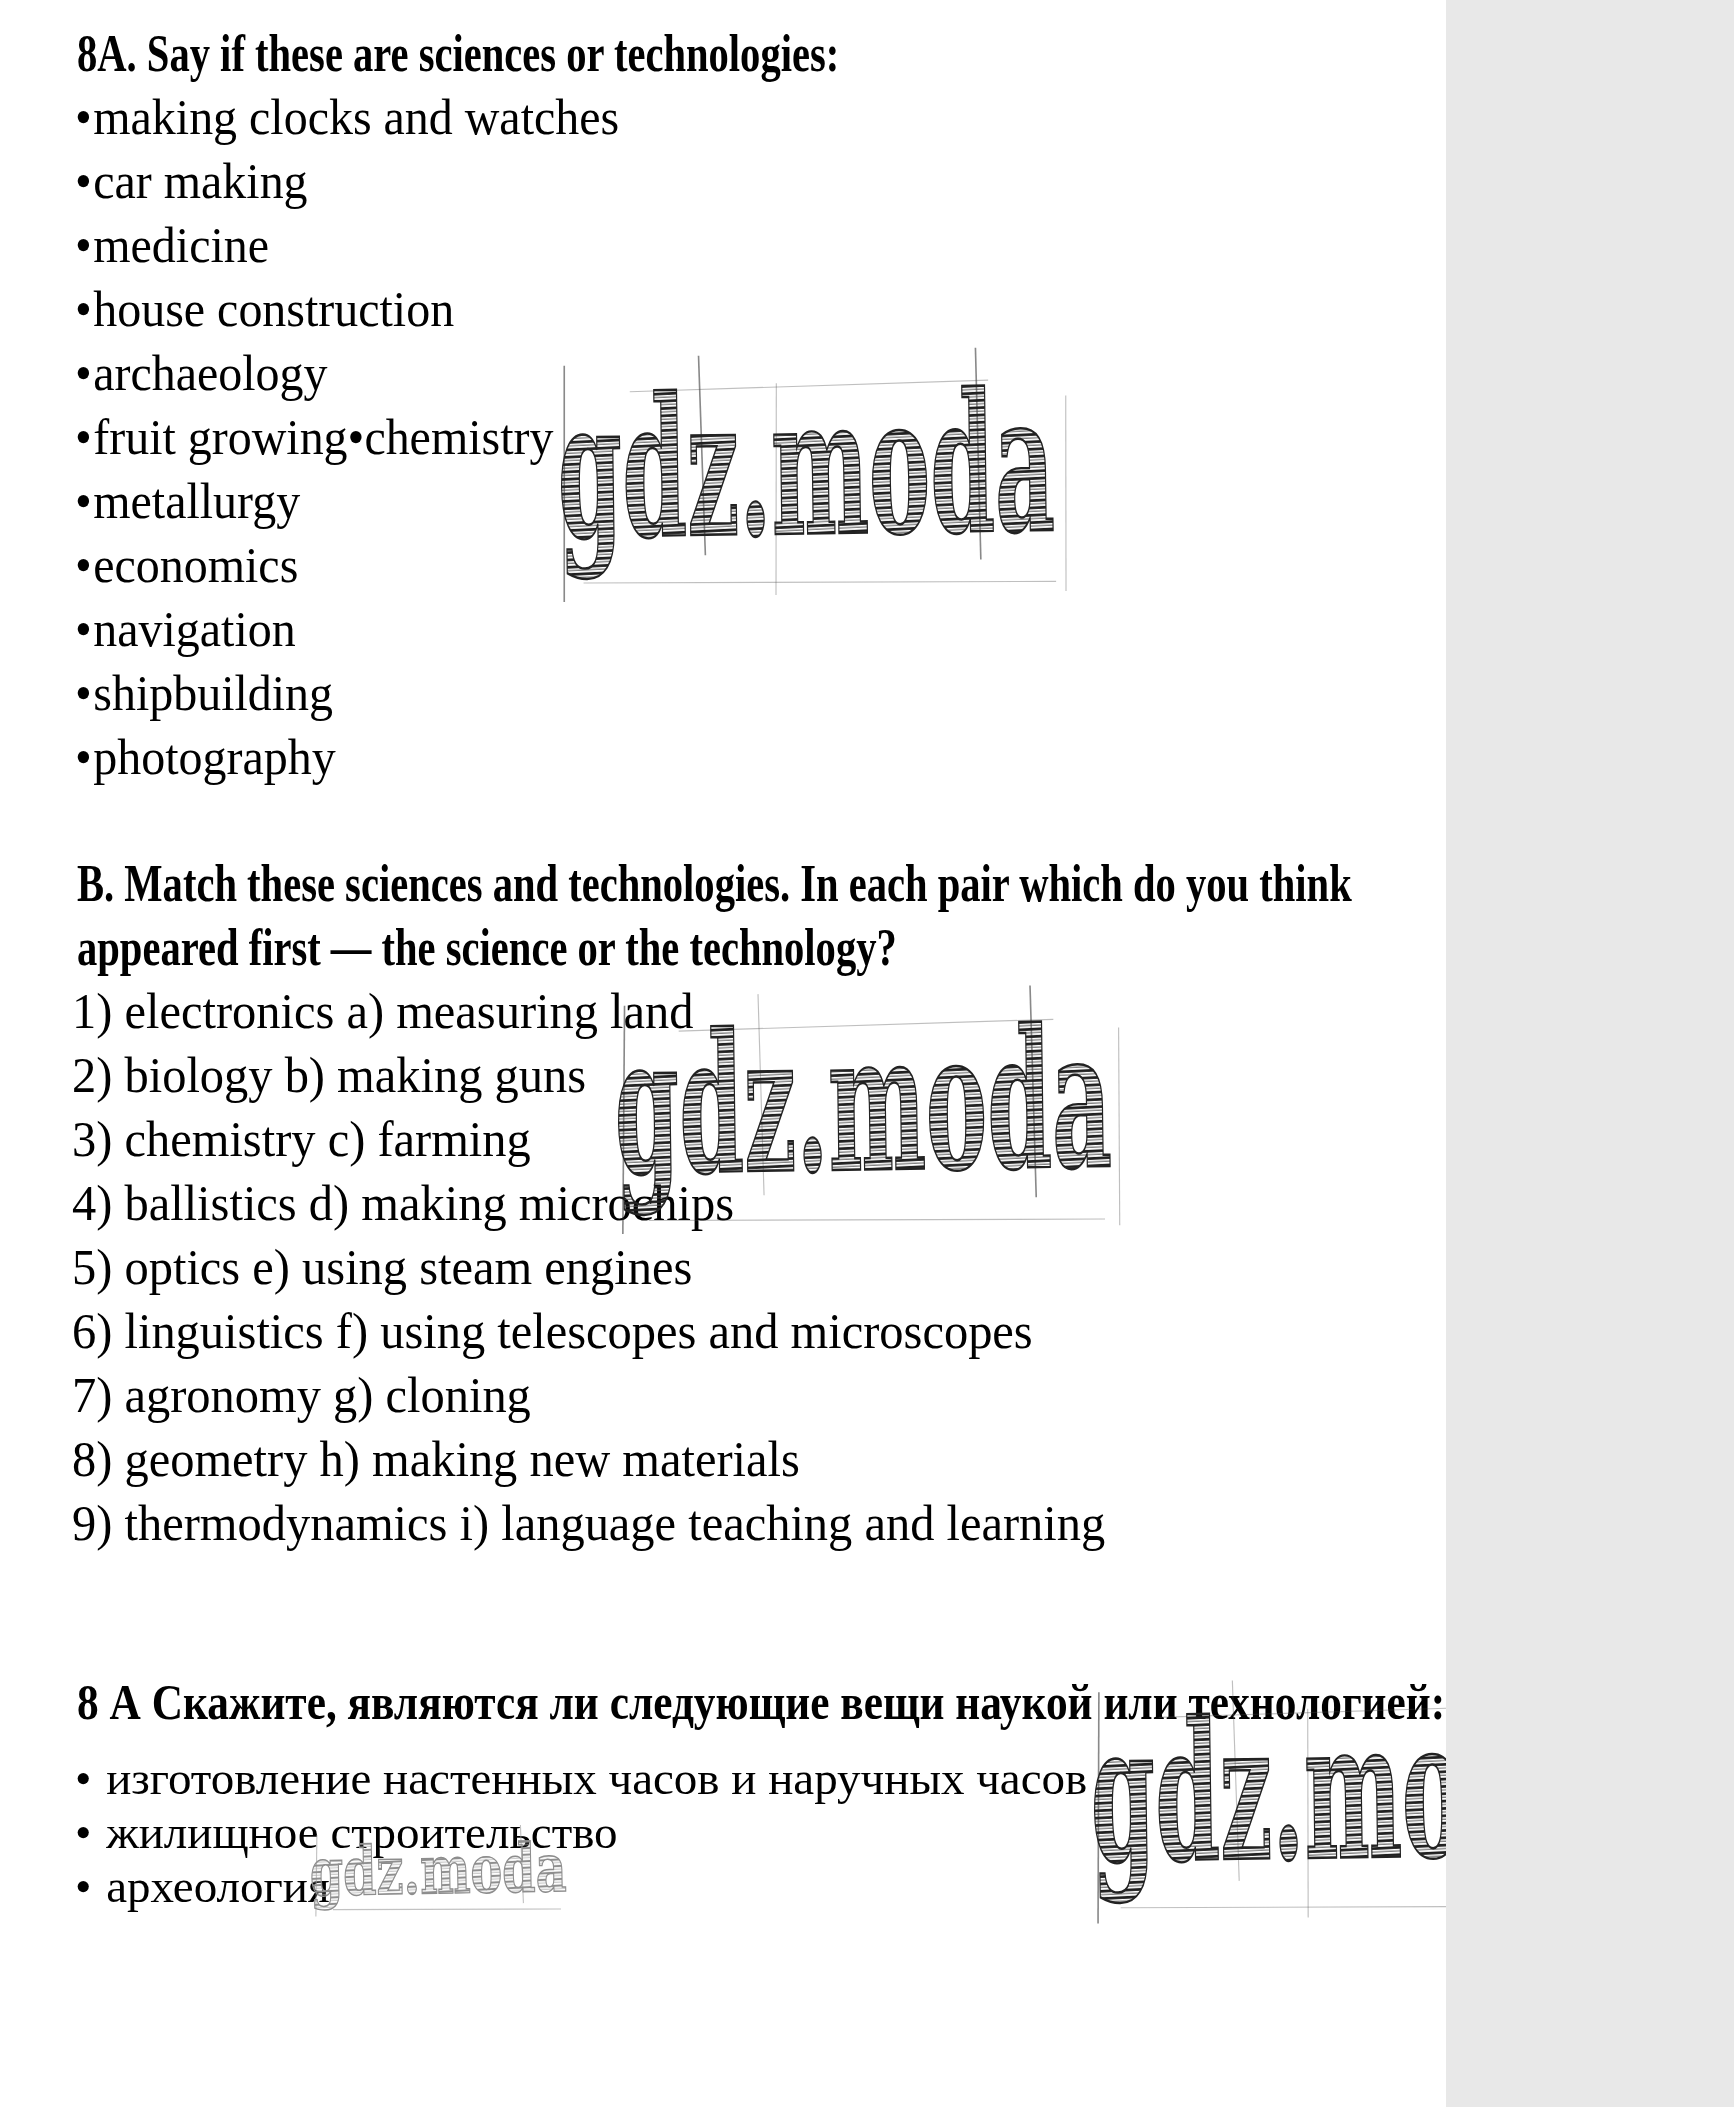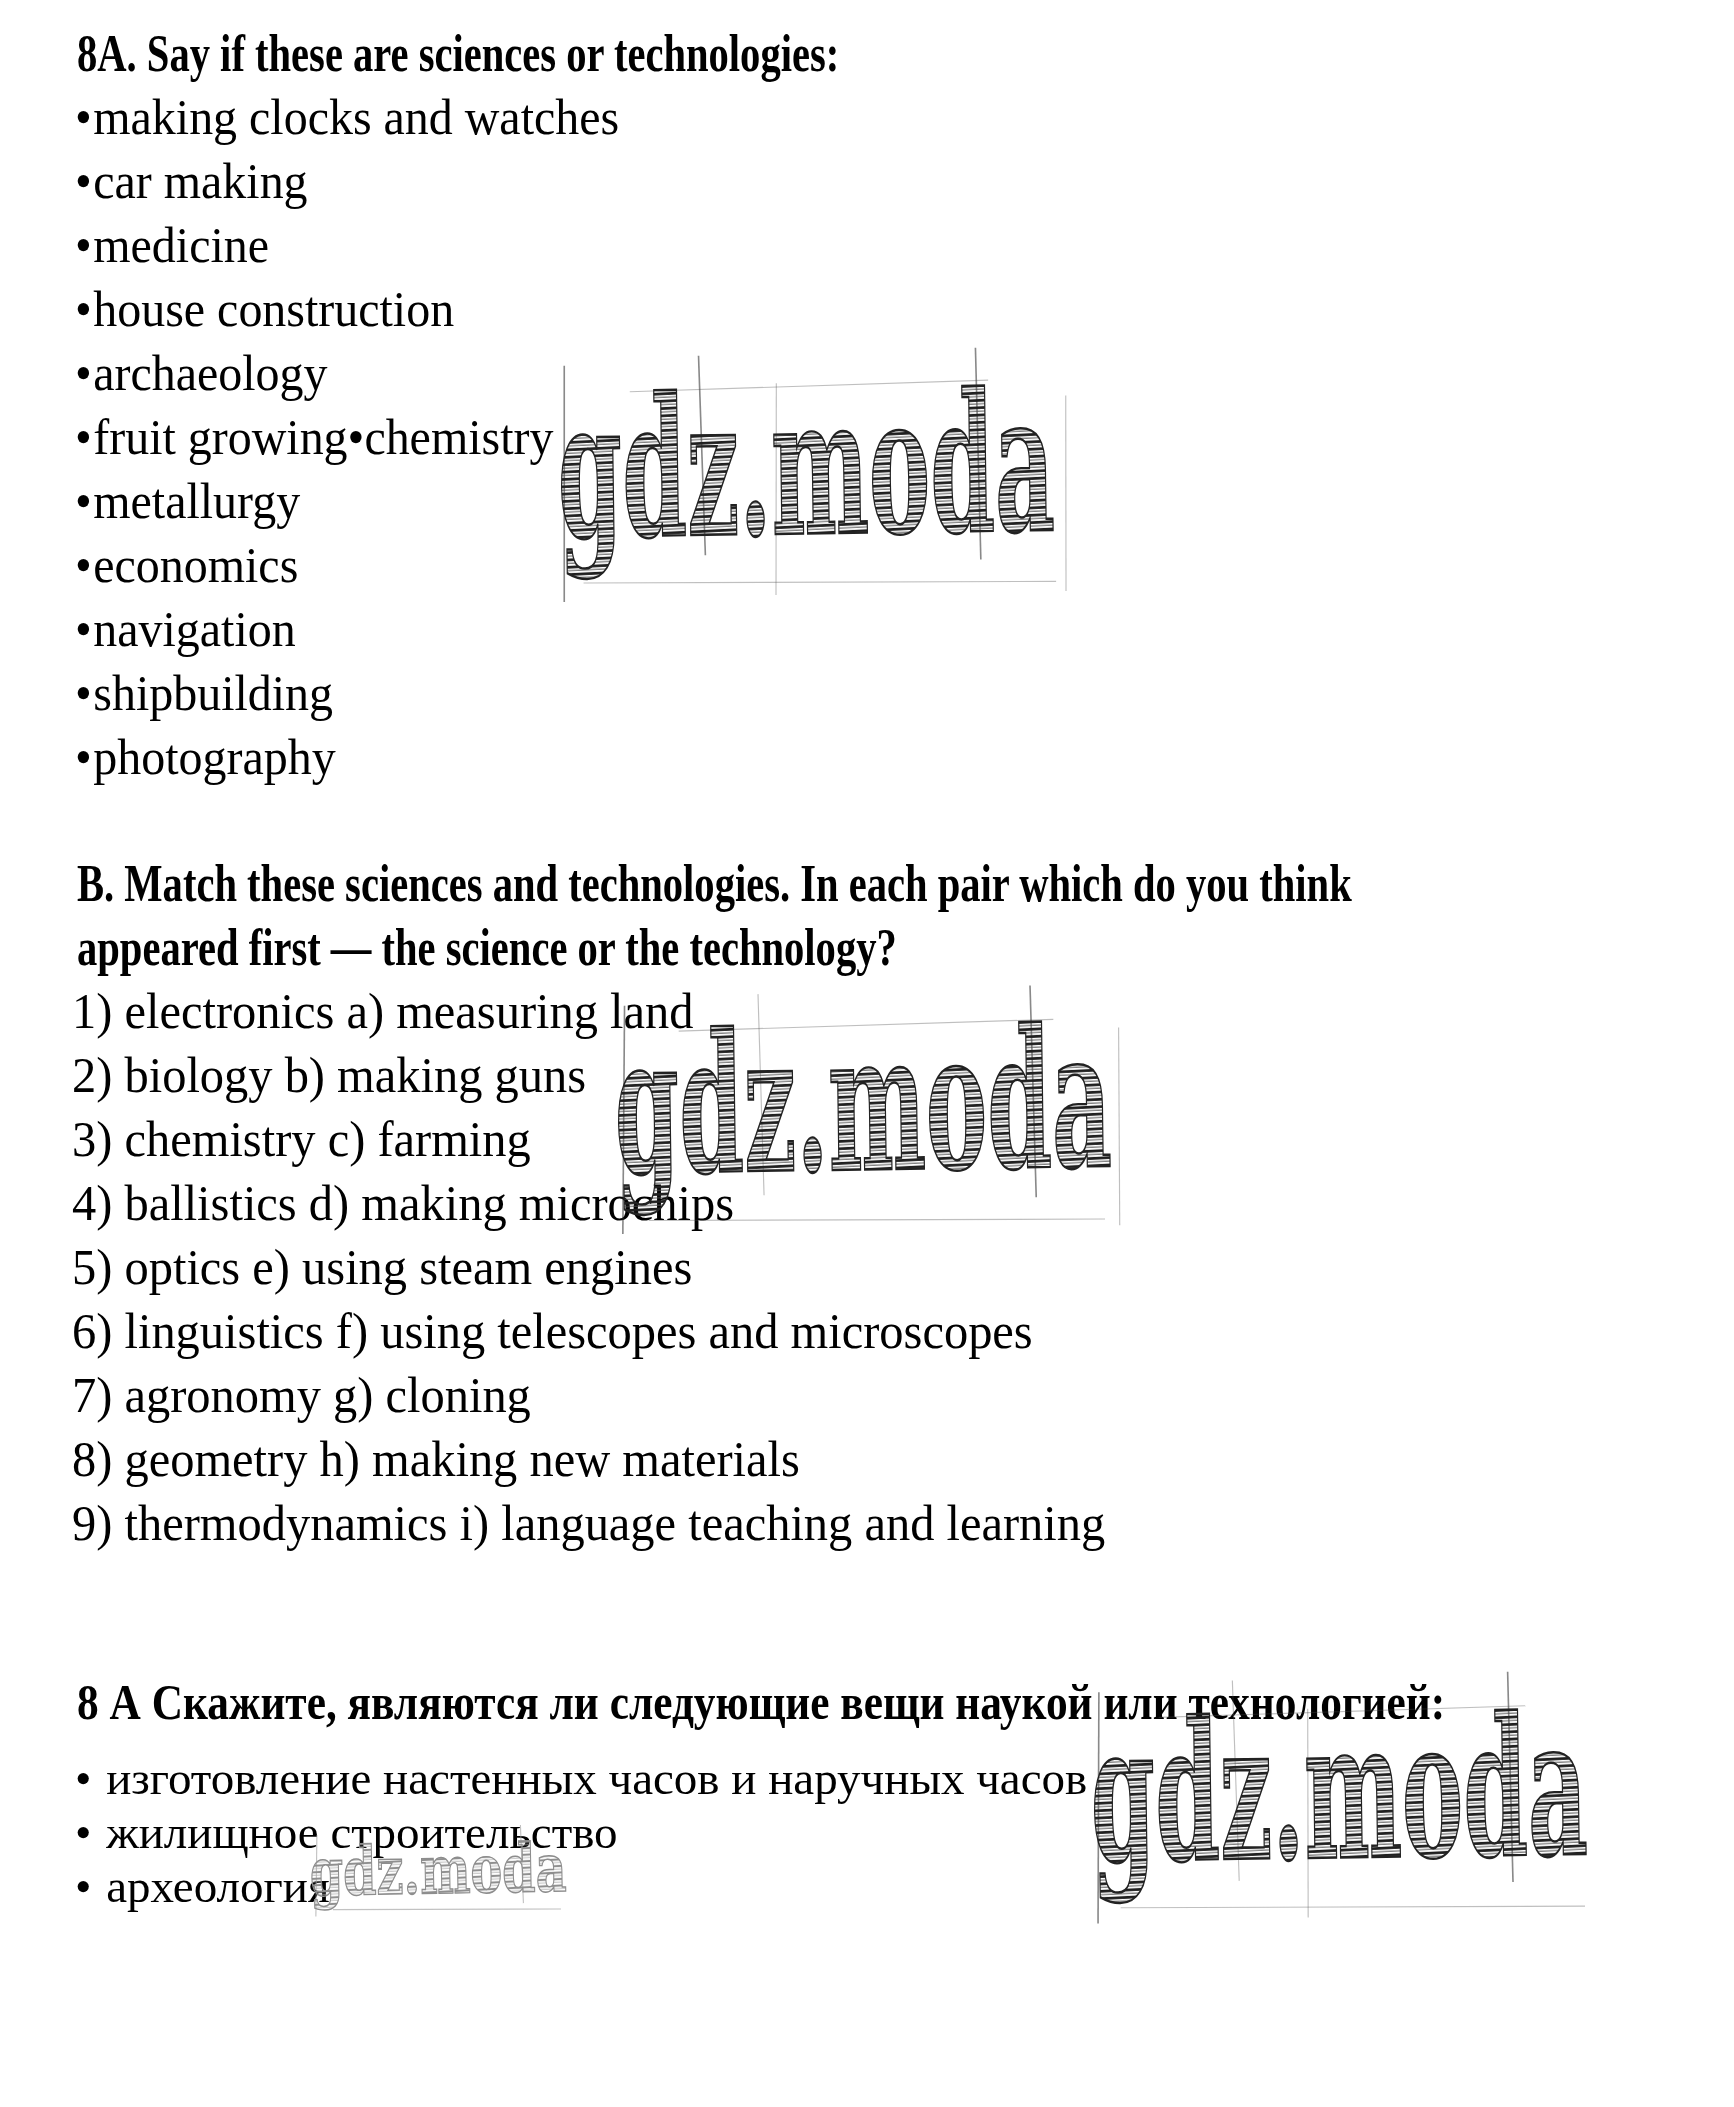--- a/index.html
+++ b/index.html
@@ -1,18 +1,18 @@
 <!DOCTYPE html>
 <html style="font-size:13px"><head>
 <meta charset="utf-8">
 <style>
   html, body { margin: 0; padding: 0; background: #e8e8e8; }
   .page {
     position: relative;
-    width: 1734px;
+    width: 1446px;
     height: 2108px;
     background: #ffffff;
     font-family: "Liberation Serif", serif;
     color: #000000;
     overflow: hidden;
   }
 
   
   .doc-heading {
     position: absolute;

